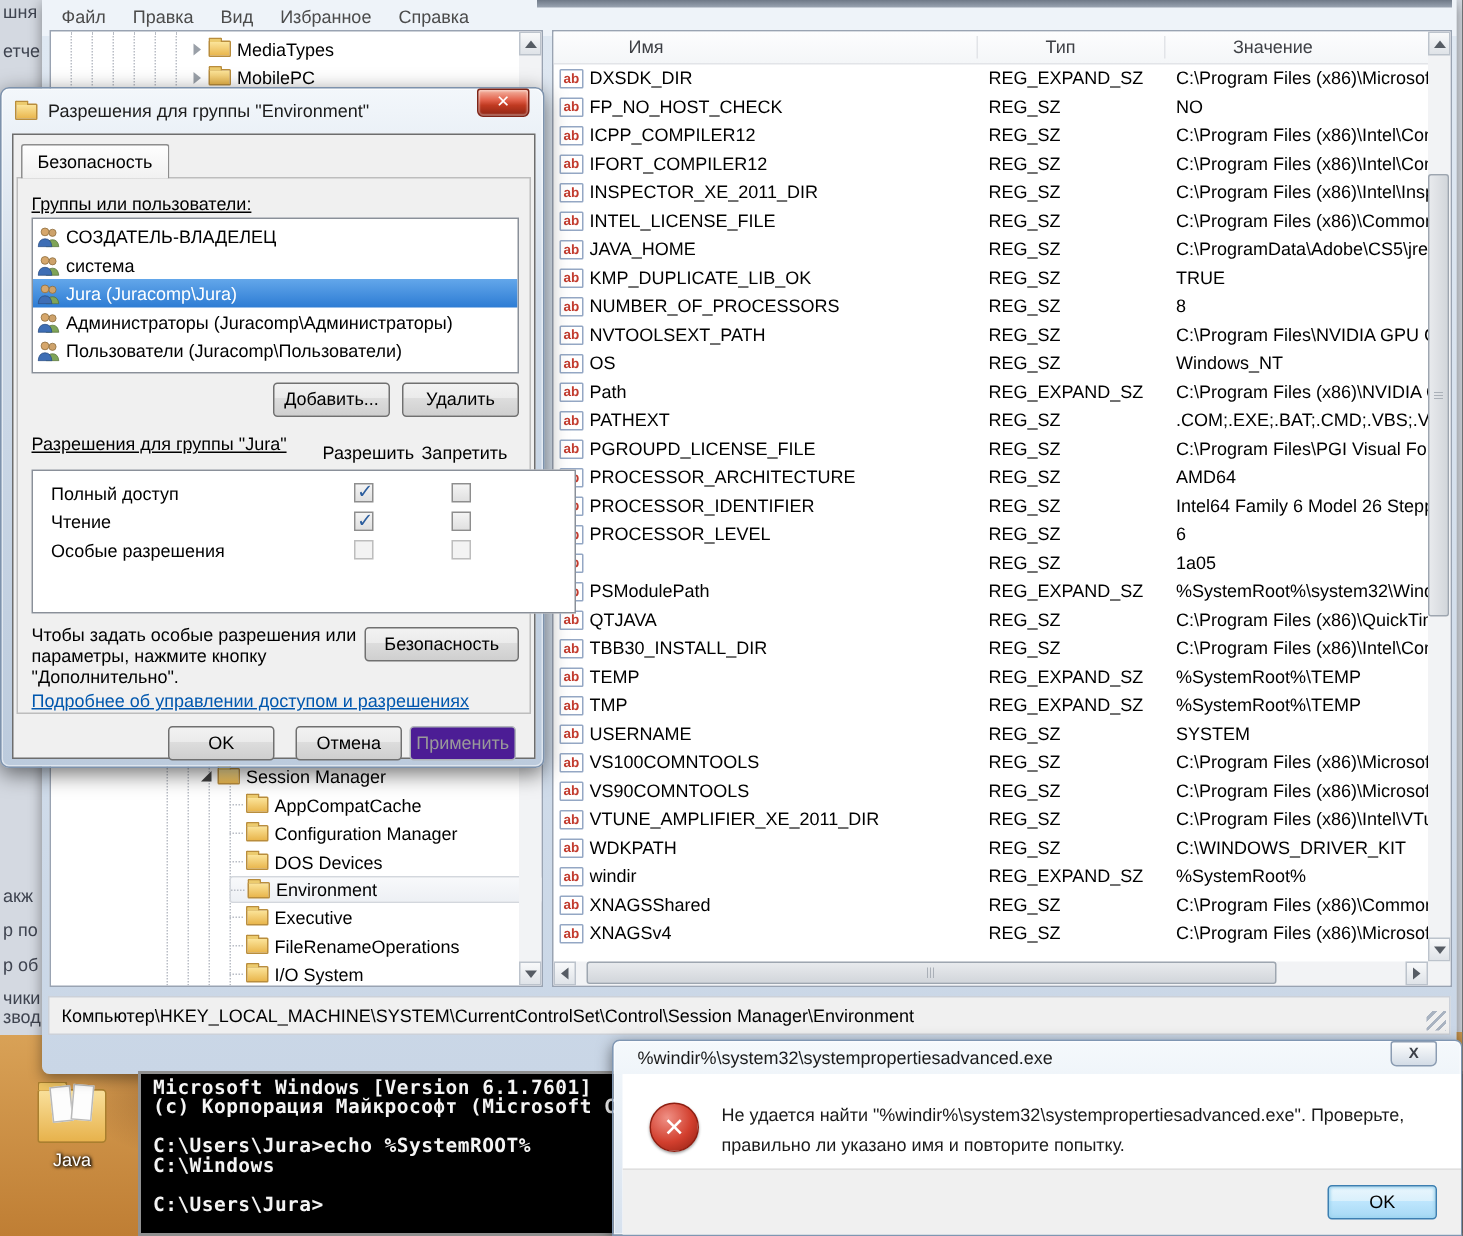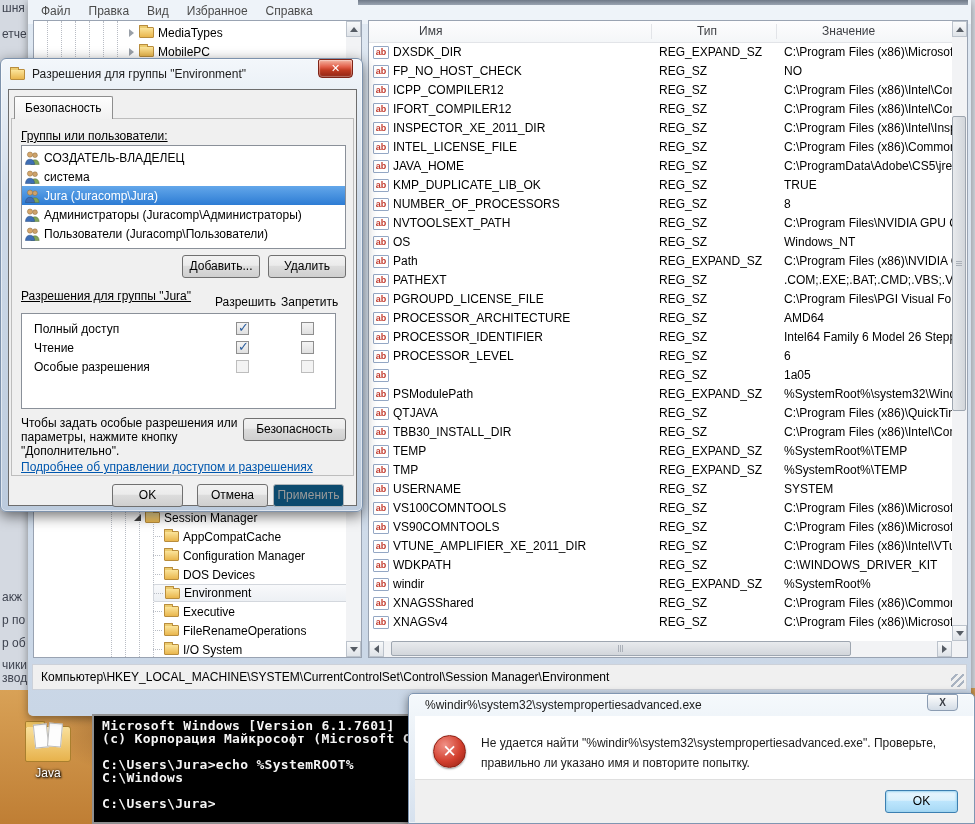--- a/index.html
+++ b/index.html
@@ -116,24 +116,24 @@
   .lbl { position:absolute; color:#000; }
   .lbl u, .btn u { text-decoration:underline; }
   .groupbox { position:absolute; left:9px; top:26px; width:325px; height:104px; background:#fff;
     border:1px solid #8a9099; padding-top:2px; overflow:hidden; }
   .grp-row { display:flex; align-items:center; height:19px; padding-left:3px; white-space:nowrap; }
   .grp-row svg { flex:0 0 15px; margin-right:4px; }
   .grp-row[data-selected="true"] { background:linear-gradient(#63a7ea,#2d7cd4); color:#fff; }
   .btn { position:absolute; border:1px solid #707070; border-radius:3px; text-align:center;
     background:linear-gradient(#f2f2f2,#ebebeb 45%,#dddddd 46%,#cfcfcf); font-size:12px; color:#000;
     line-height:21px; height:23px; }
-  .btn.disabled { color:#9a9a9a; border-color:#b0b5b9; background:#0c4a6e; }
+  .btn.disabled { color:#9a9a9a; border-color:#b0b5b9; background:#4c1d95; }
   .btn.default { border-color:#3c7fb1; box-shadow:0 0 2px 1px #9ed4ef inset;
     background:linear-gradient(#eaf6fd,#d9f0fc 45%,#bee6fd 46%,#a7d9f5); }
-  .permbox { position:absolute; left:9px; top:194px; width:315px; height:96px; background:#fff;
+  .permbox { position:absolute; left:9px; top:194px; width:363px; height:96px; background:#fff;
     border:1px solid #8a9099; padding-top:7px;text-align:center; }
   .perm-row { position:relative; height:19px; }
   .perm-name { position:absolute; left:12px; top:1px; }
   .cb { position:absolute; top:1px; width:13px; height:13px; border:1px solid #8e8e8e;
     background:linear-gradient(#f4f4f4,#e0e0e0); }
   .cb-allow { left:214px; }
   .cb-deny  { left:279px; }
   .cb[data-state="checked"]::after { content:"✓"; position:absolute; left:1px; top:-3px;
     font-weight:bold; font-size:13px; color:#2c5e9e; }
   .cb[data-state="disabled"] { background:#f3f3f3; border-color:#bdbdbd; }

